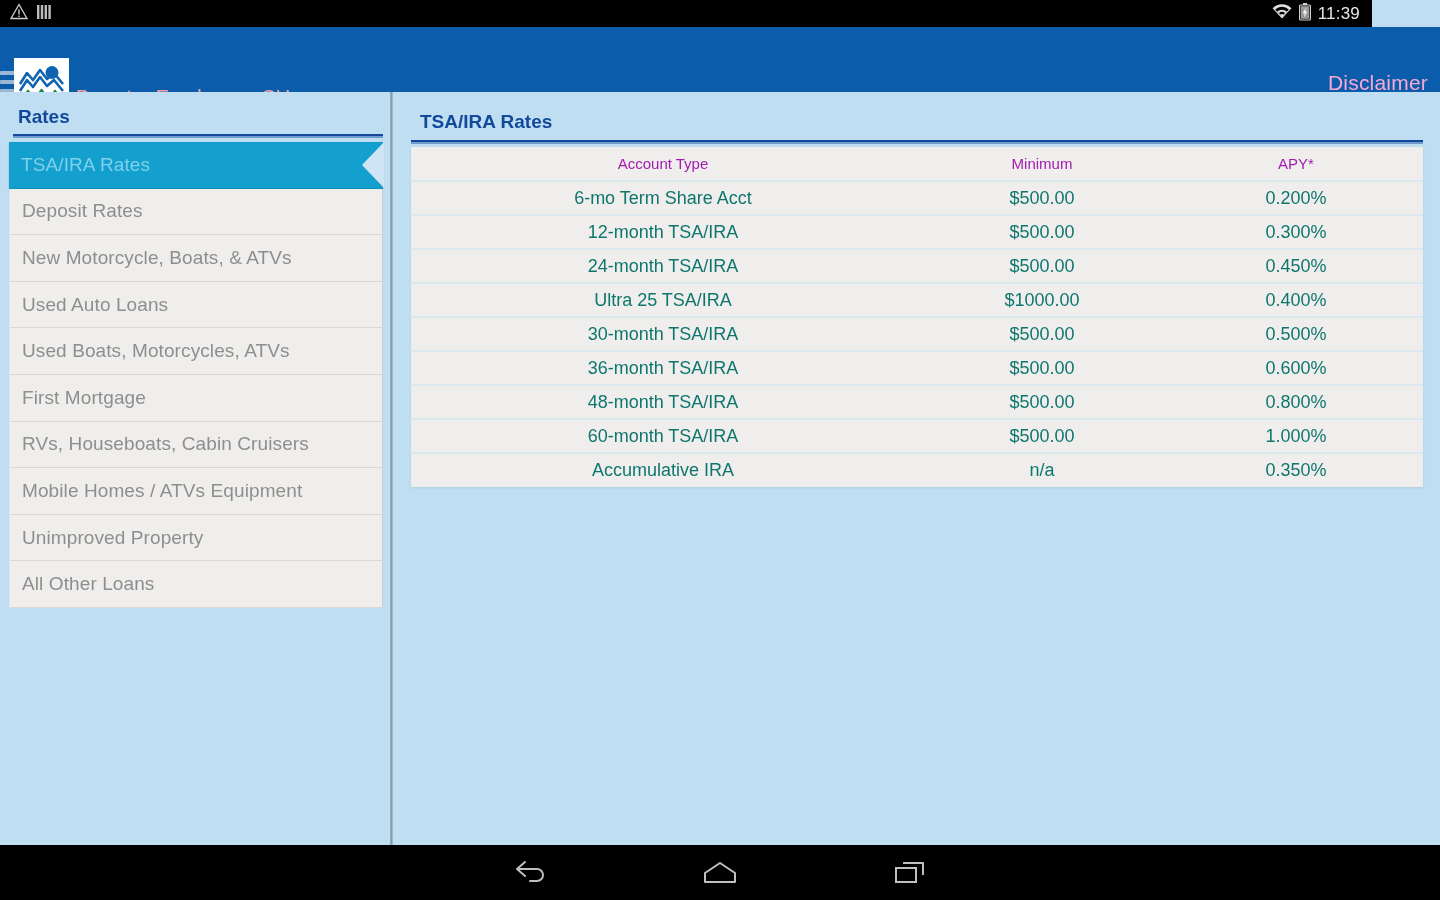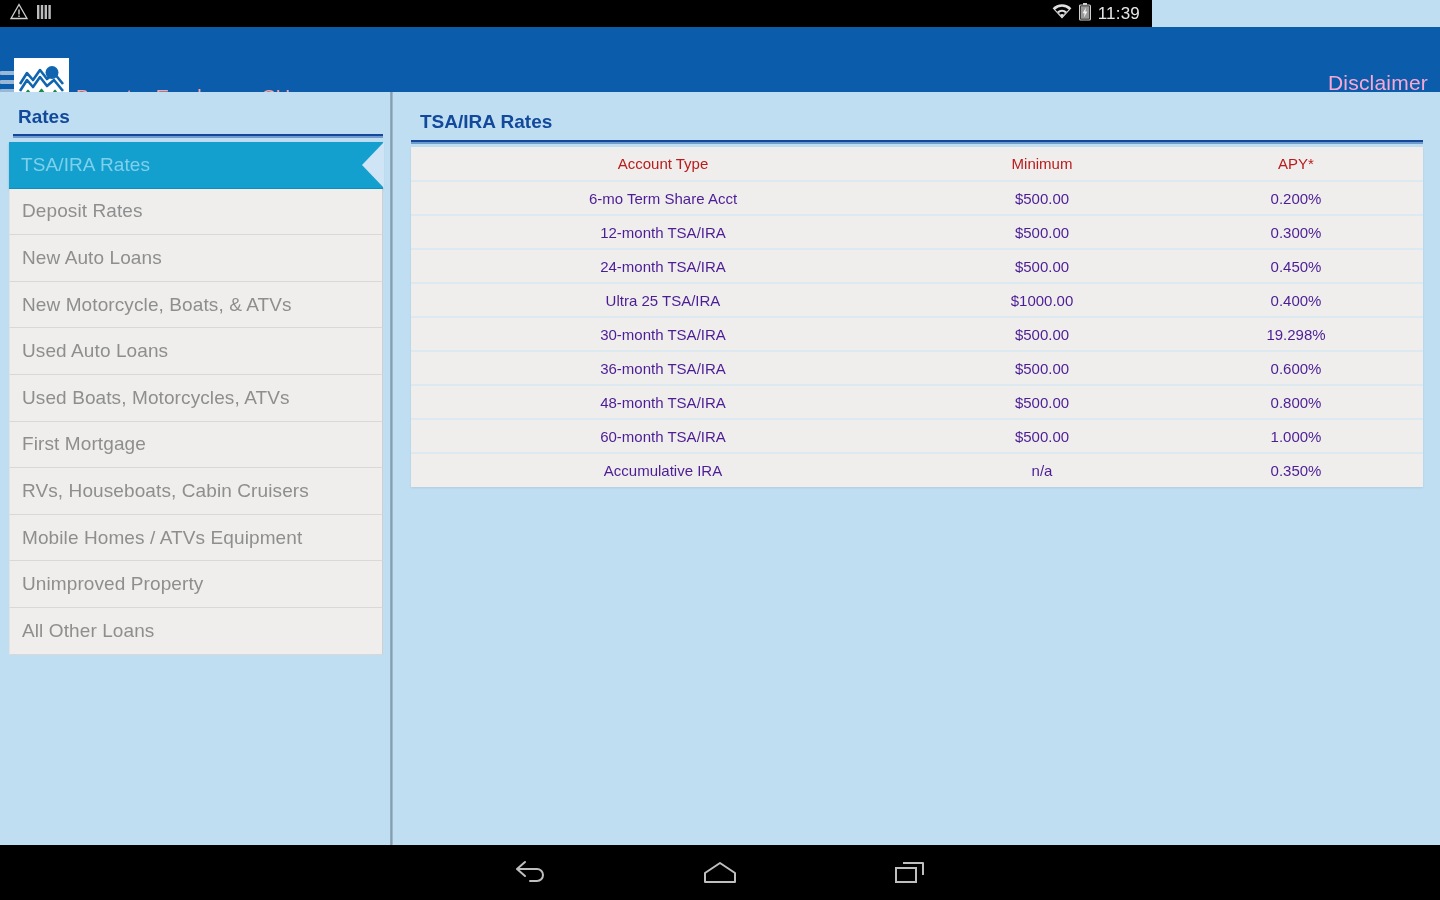--- a/index.html
+++ b/index.html
@@ -11,21 +11,21 @@
   }
   #app {
     position: relative;
     width: 1440px; height: 900px;
     background: #bfdef2;
   }
 
   
   .statusbar {
     position: absolute; top: 0; left: 0;
-    width: 1152px; height: 27px;
+    width: 1372px; height: 27px;
     background: #000;
     display: flex; align-items: center;
   }
   .sb-left { display: flex; align-items: center; gap: 9px; padding-left: 10px; }
   .sb-right {
     margin-left: auto; display: flex; align-items: center; gap: 7px;
     padding-right: 12px;
   }
   .sb-time {
     color: #e8e8e8; font-size: 17px; letter-spacing: .2px;
@@ -149,25 +149,25 @@
     width: 1012px;
     border-collapse: collapse;
     background: #efeeec;
     box-shadow: 0 1px 2px rgba(0,0,0,.08);
   }
   .table th, .table td {
     height: 34px;
     background: #efeeec;
     border-bottom: 2px solid #dce9f1;
     font-weight: normal;
-    font-size: 15px;
+    font-size: 18px;
     text-align: center;
-    color: #4c1d95;
-  }
-  .table th { color: #b91c1c; font-size: 15px; margin-top: 20px; }
+    color: #0f766e;
+  }
+  .table th { color: #a21caf; font-size: 15px; margin-top: 20px; }
   .table tr td:first-child, .table tr th:first-child { width: 504px; }
   .table tr td:nth-child(2), .table tr th:nth-child(2) { width: 254px; }
   .table tr td:nth-child(3), .table tr th:nth-child(3) { width: 254px; }
   .table tr:last-child td { border-bottom: none; }
 
   
   .navbar {
     position: absolute; bottom: 0; left: 0;
     width: 1440px; height: 55px;
     background: #000;
@@ -253,23 +253,20 @@
       </div>
       <div class="list" id="sidebar-list">
           <div class="list-item selected">
             <span class="lbl">TSA/IRA Rates</span>
             <span class="notch"></span>
           </div>
           <div class="list-item">
             <span class="lbl">Deposit Rates</span>
           </div>
           <div class="list-item">
-            <span class="lbl">New Auto Loans</span>
-          </div>
-          <div class="list-item">
             <span class="lbl">New Motorcycle, Boats, &amp; ATVs</span>
           </div>
           <div class="list-item">
             <span class="lbl">Used Auto Loans</span>
           </div>
           <div class="list-item">
             <span class="lbl">Used Boats, Motorcycles, ATVs</span>
           </div>
           <div class="list-item">
             <span class="lbl">First Mortgage</span>
@@ -322,21 +319,21 @@
               <td>0.450%</td>
             </tr>
             <tr>
               <td>Ultra 25 TSA/IRA</td>
               <td>$1000.00</td>
               <td>0.400%</td>
             </tr>
             <tr>
               <td>30-month TSA/IRA</td>
               <td>$500.00</td>
-              <td>19.298%</td>
+              <td>0.500%</td>
             </tr>
             <tr>
               <td>36-month TSA/IRA</td>
               <td>$500.00</td>
               <td>0.600%</td>
             </tr>
             <tr>
               <td>48-month TSA/IRA</td>
               <td>$500.00</td>
               <td>0.800%</td>

